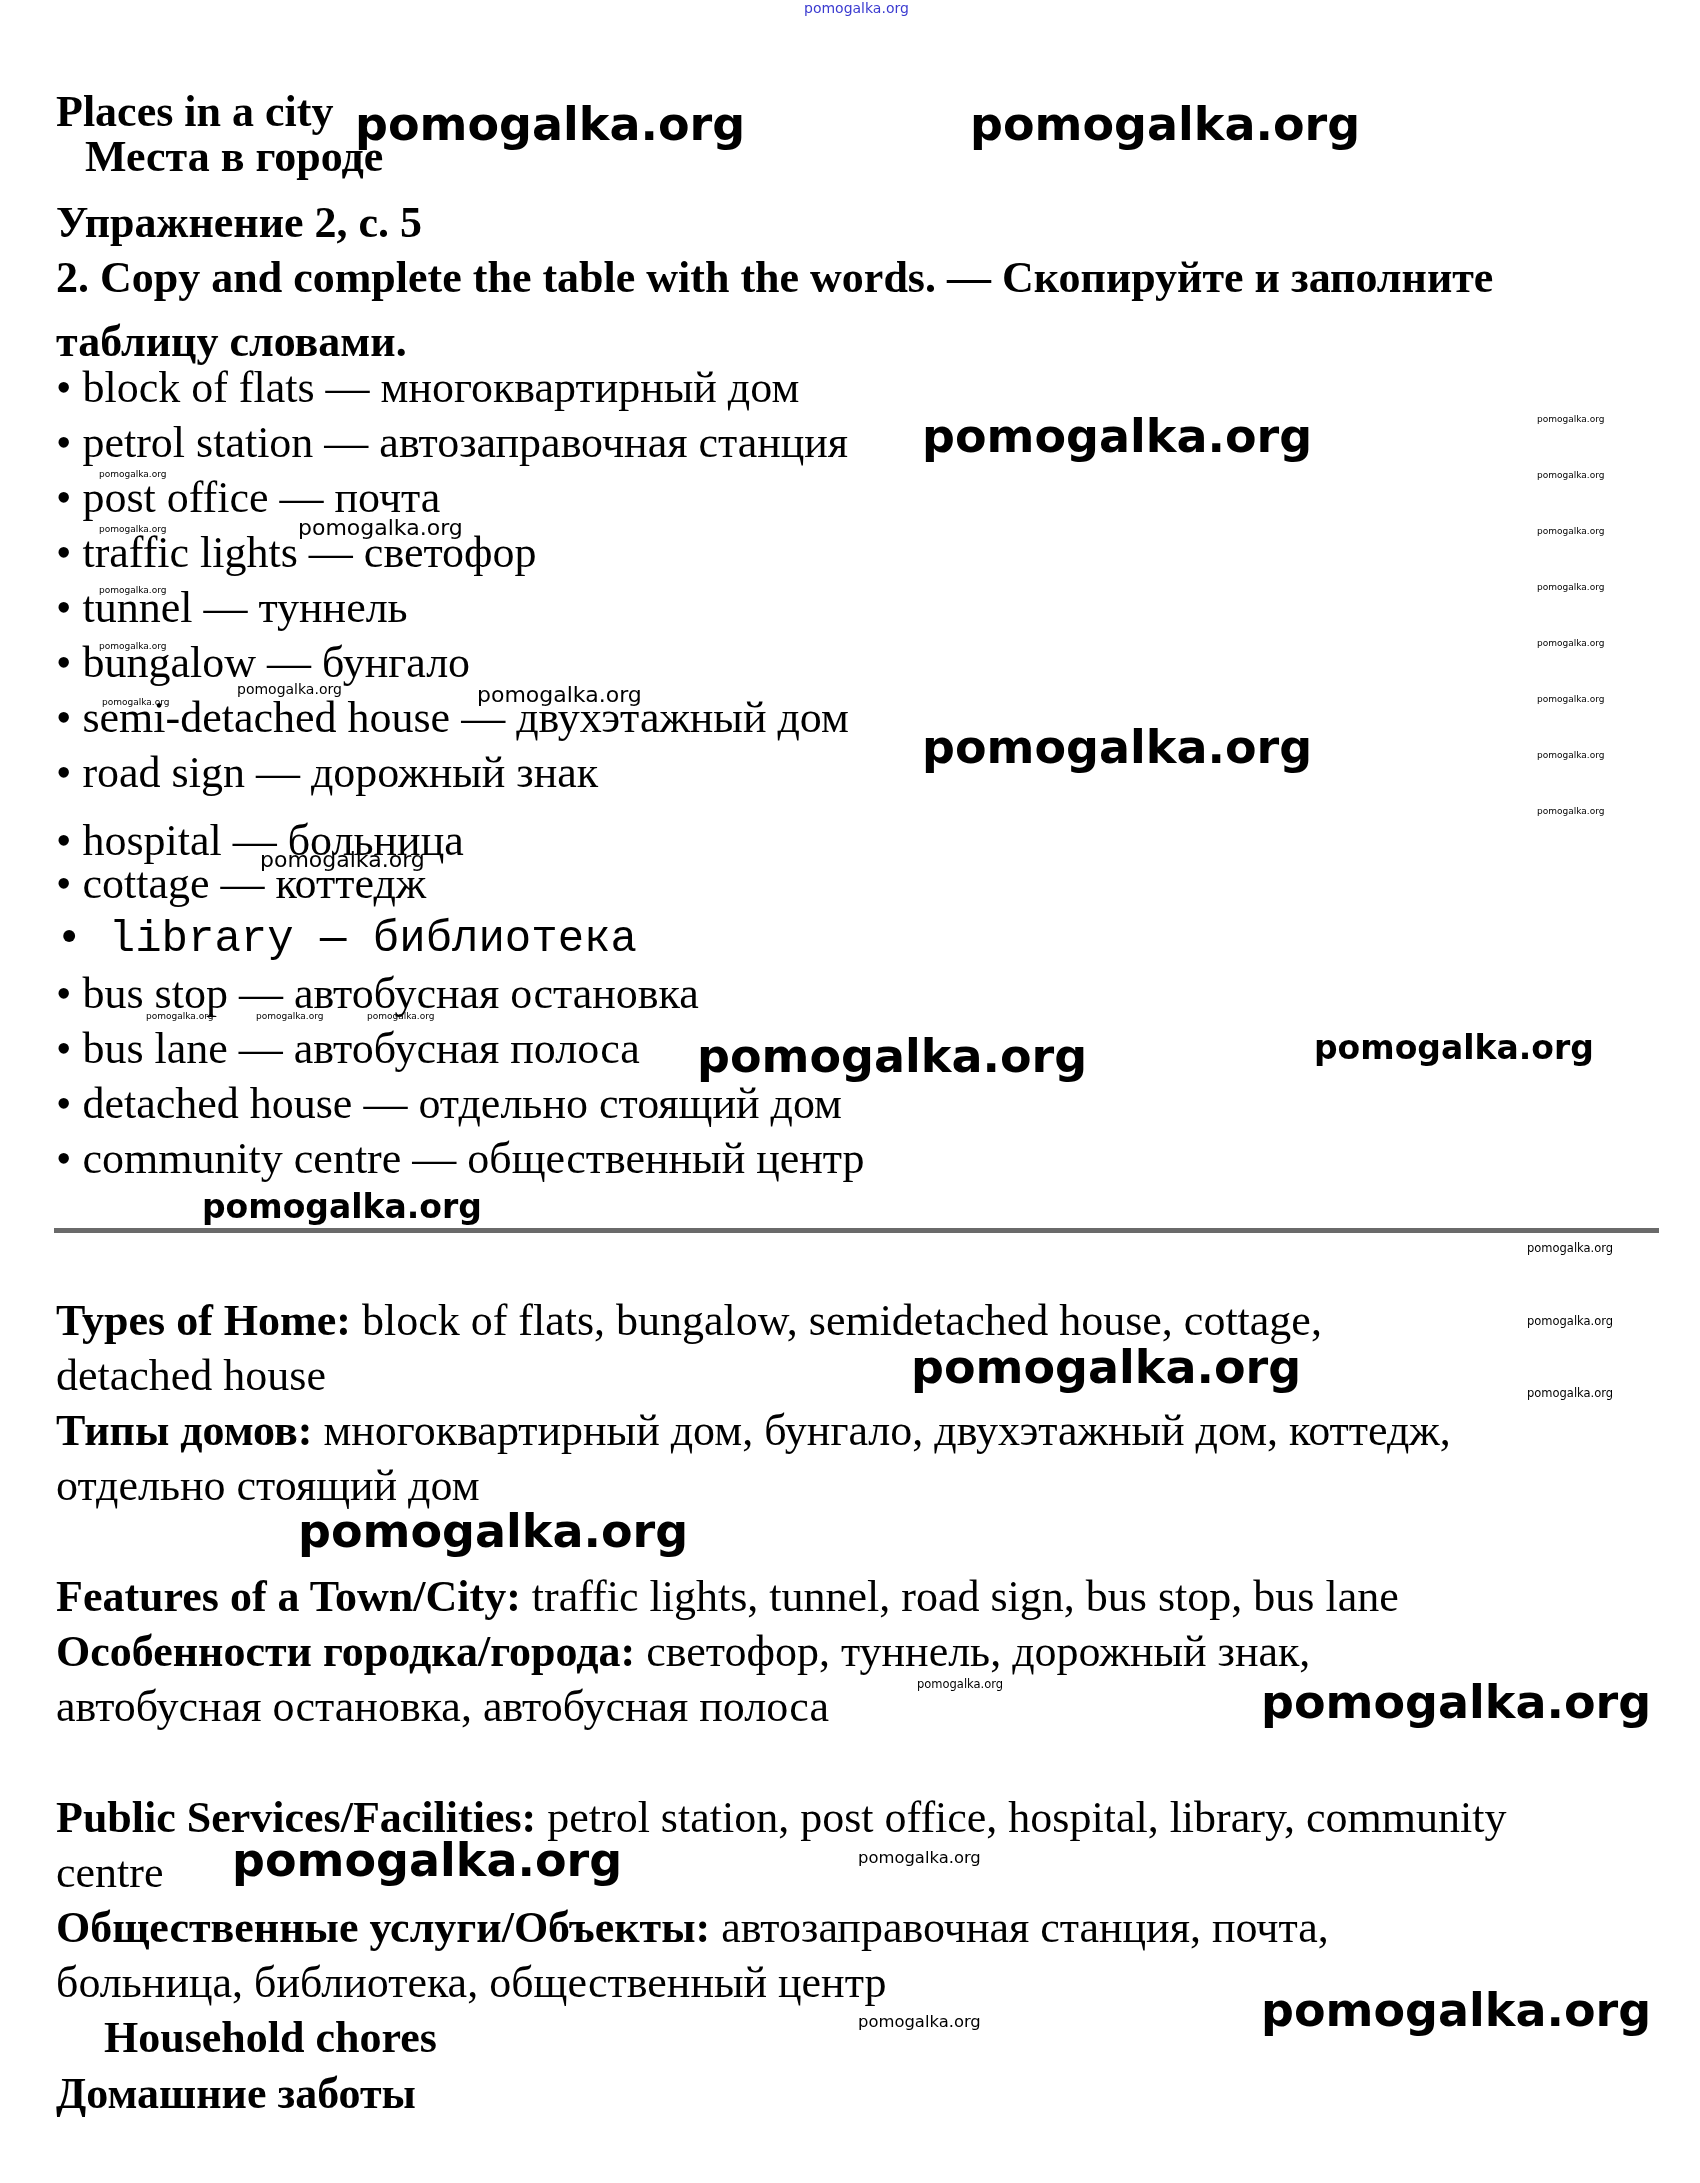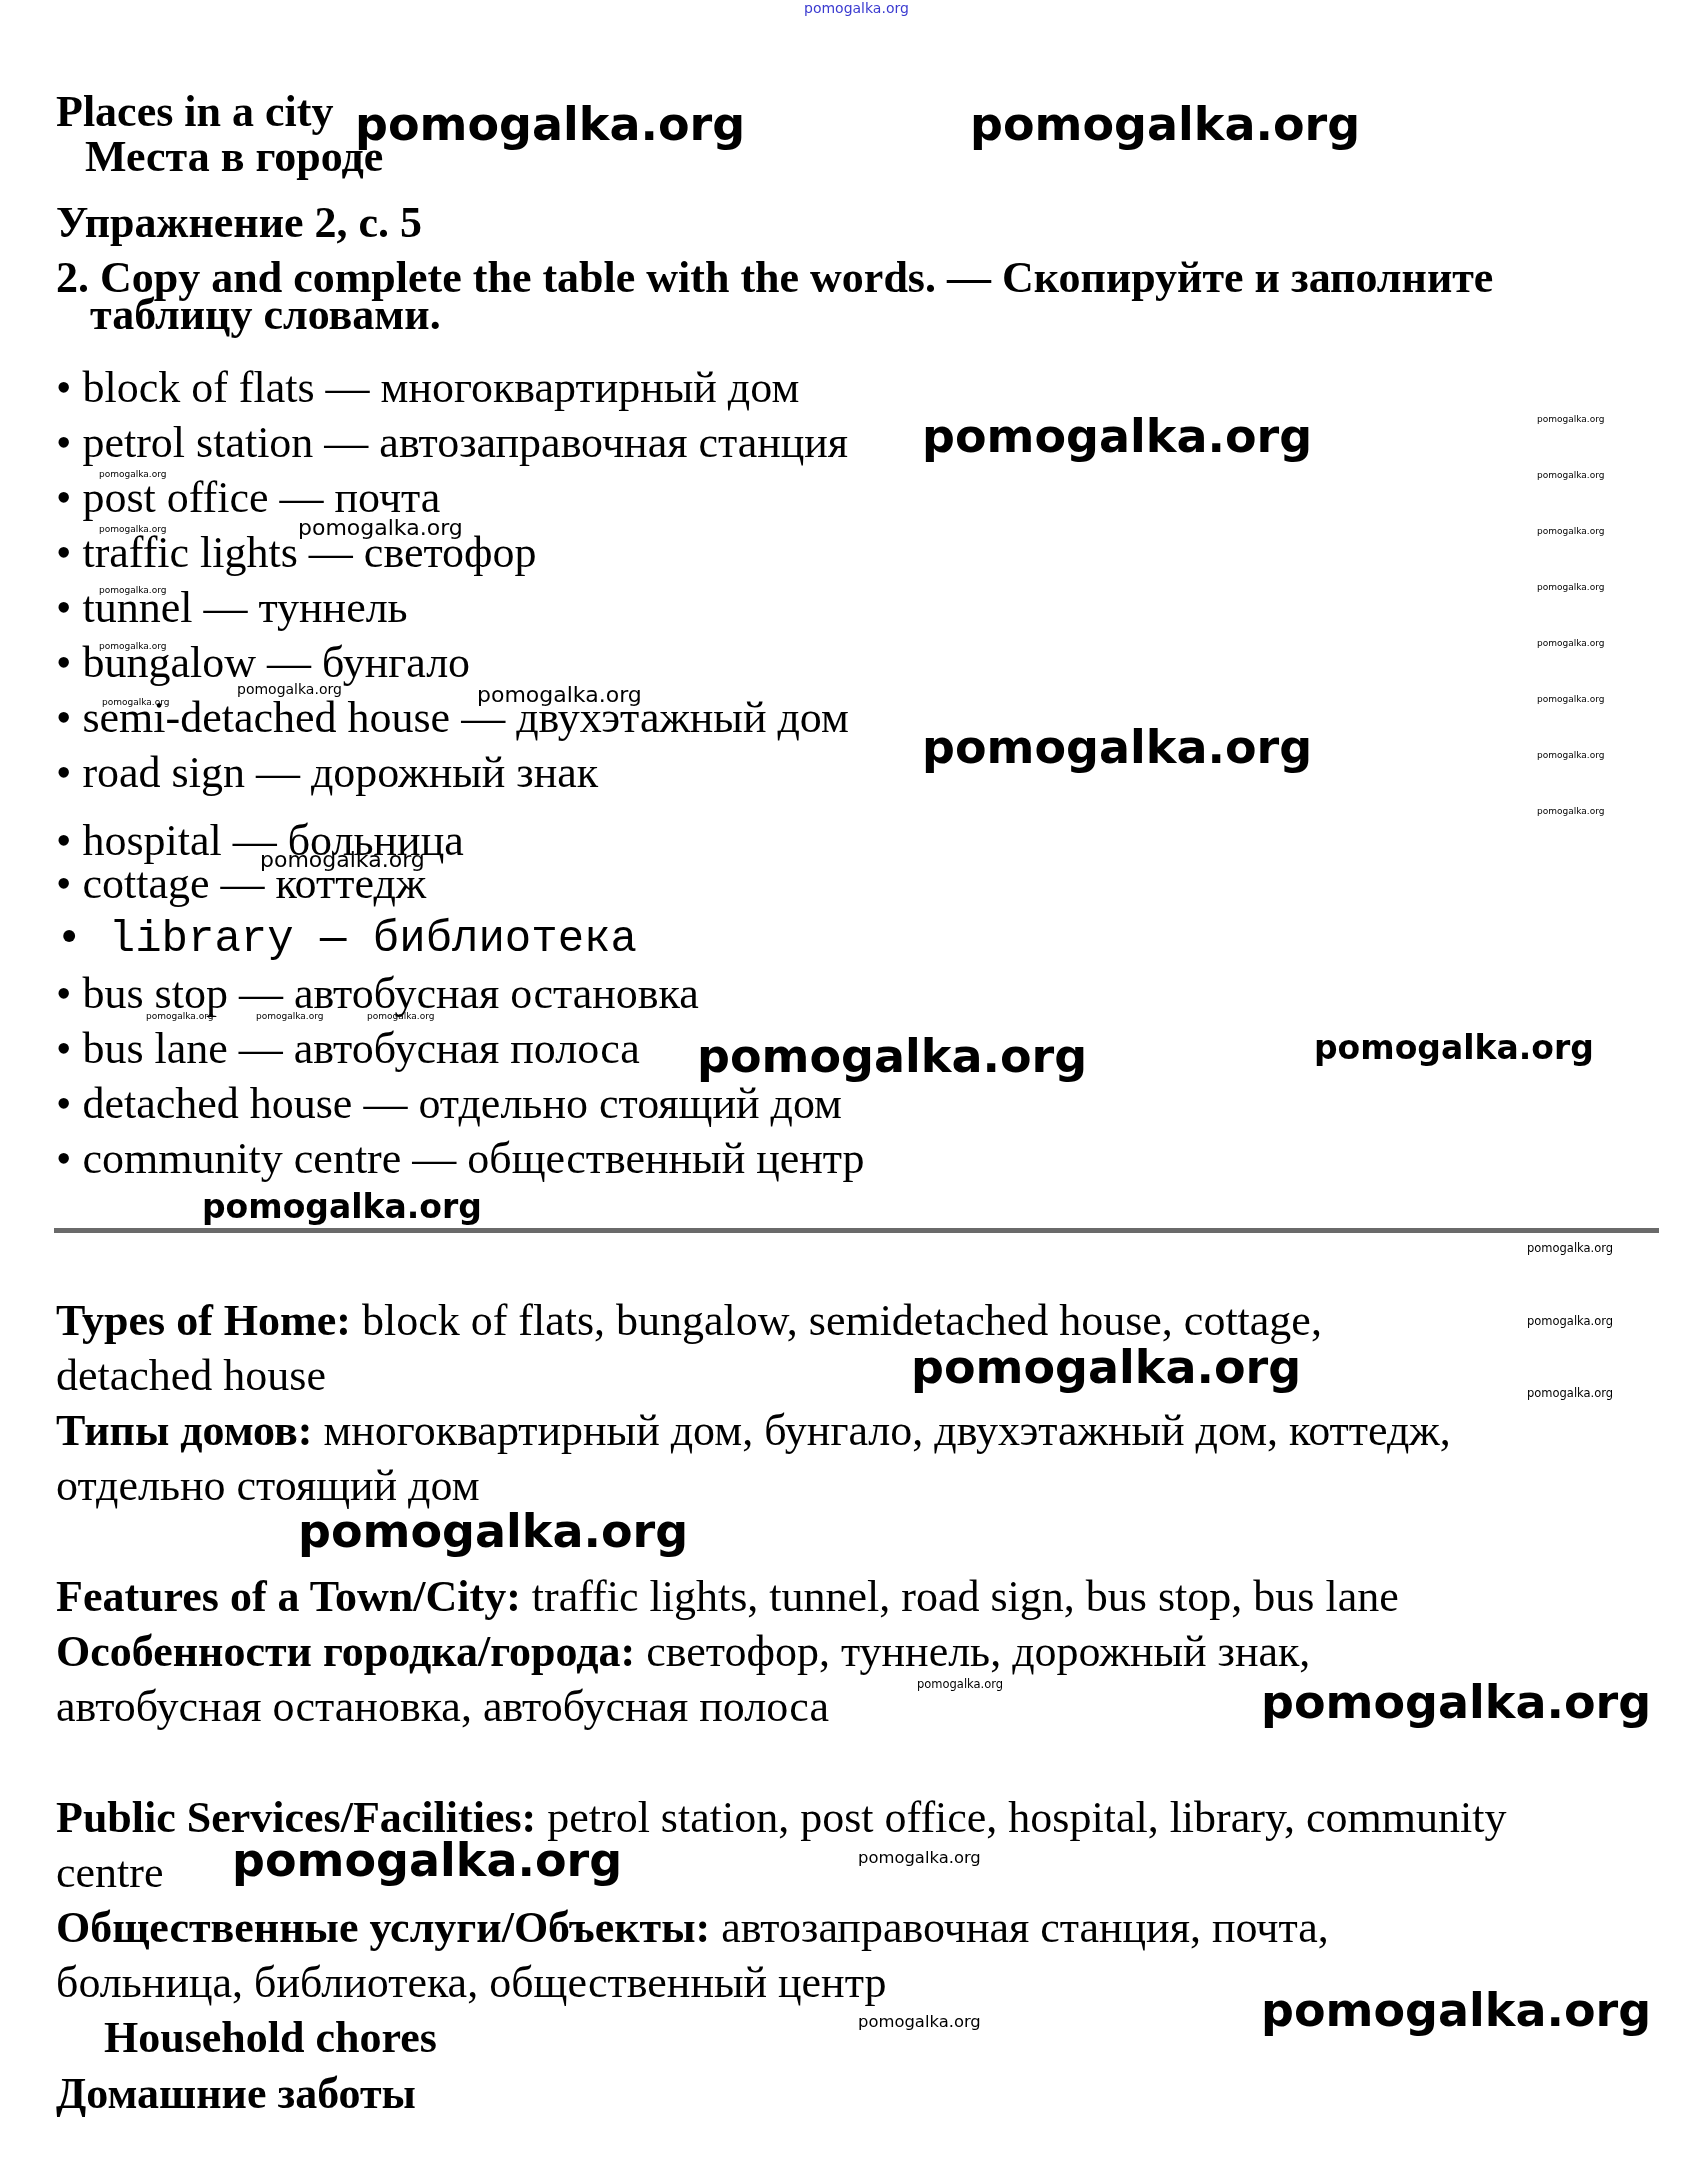--- a/index.html
+++ b/index.html
@@ -21,21 +21,21 @@
 </style>
 </head>
 <body>
 
 <div class="wm-top">pomogalka.org</div>
 
 <div class="line bold" style="top:85px;">Places in a city</div>
 <div class="line bold" style="top:130px;margin-left:29px;">Места в городе</div>
 <div class="line bold" style="top:196px;">Упражнение 2, с. 5</div>
 <div class="line bold" style="top:251px;">2. Copy and complete the table with the words. — Скопируйте и заполните</div>
-<div class="line bold" style="top:288px;margin-left:34px;">таблицу словами.</div>
+<div class="line bold" style="top:315px;">таблицу словами.</div>
 
 <div>
   <div class="line" style="top:361px;">• block of flats — многоквартирный дом</div>
   <div class="line" style="top:416px;font-family:Liberation Serif, serif;">• petrol station — автозаправочная станция</div>
   <div class="line" style="top:471px;">• post office — почта</div>
   <div class="line" style="top:526px;">• traffic lights — светофор</div>
   <div class="line" style="top:581px;">• tunnel — туннель</div>
   <div class="line" style="top:636px;">• bungalow — бунгало</div>
   <div class="line" style="top:691px;">• semi-detached house — двухэтажный дом</div>
   <div class="line" style="top:746px;">• road sign — дорожный знак</div>

